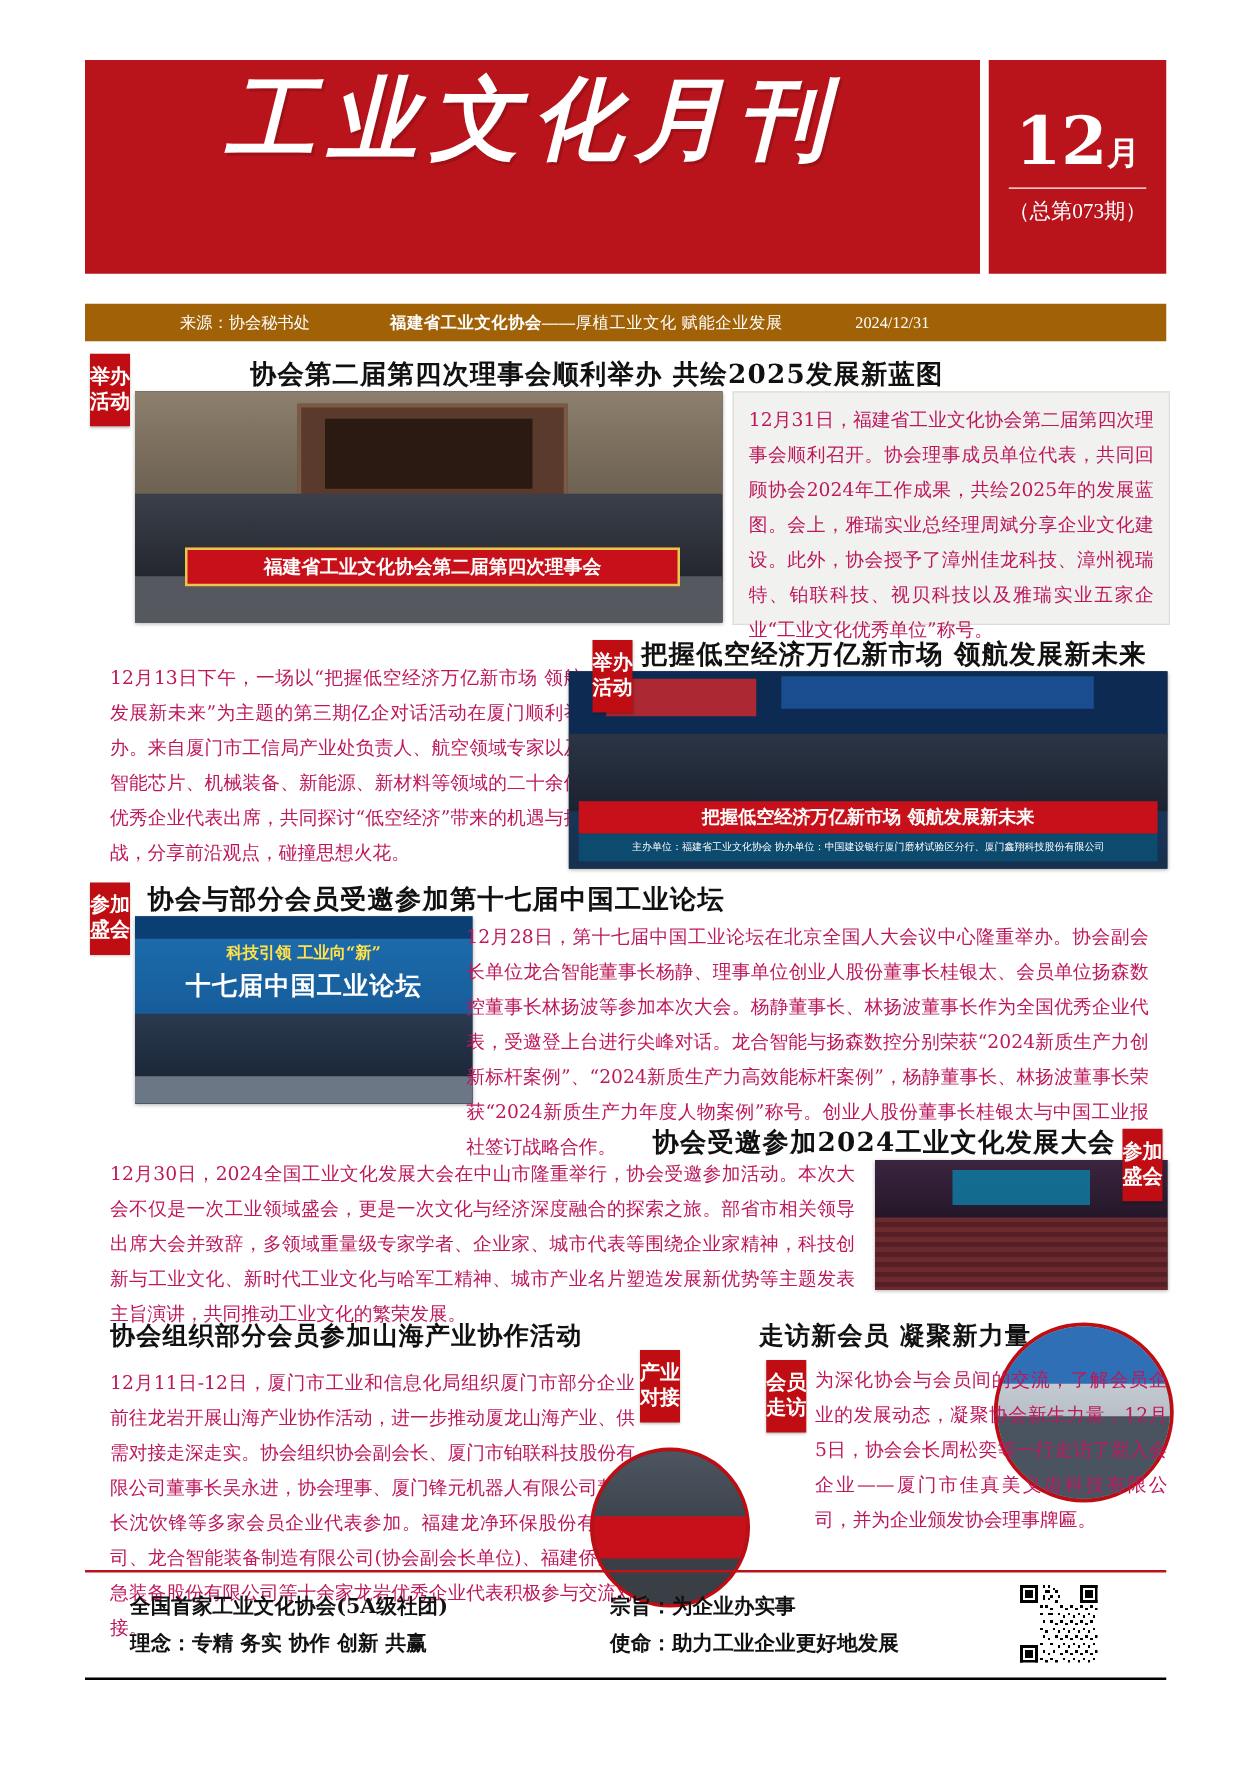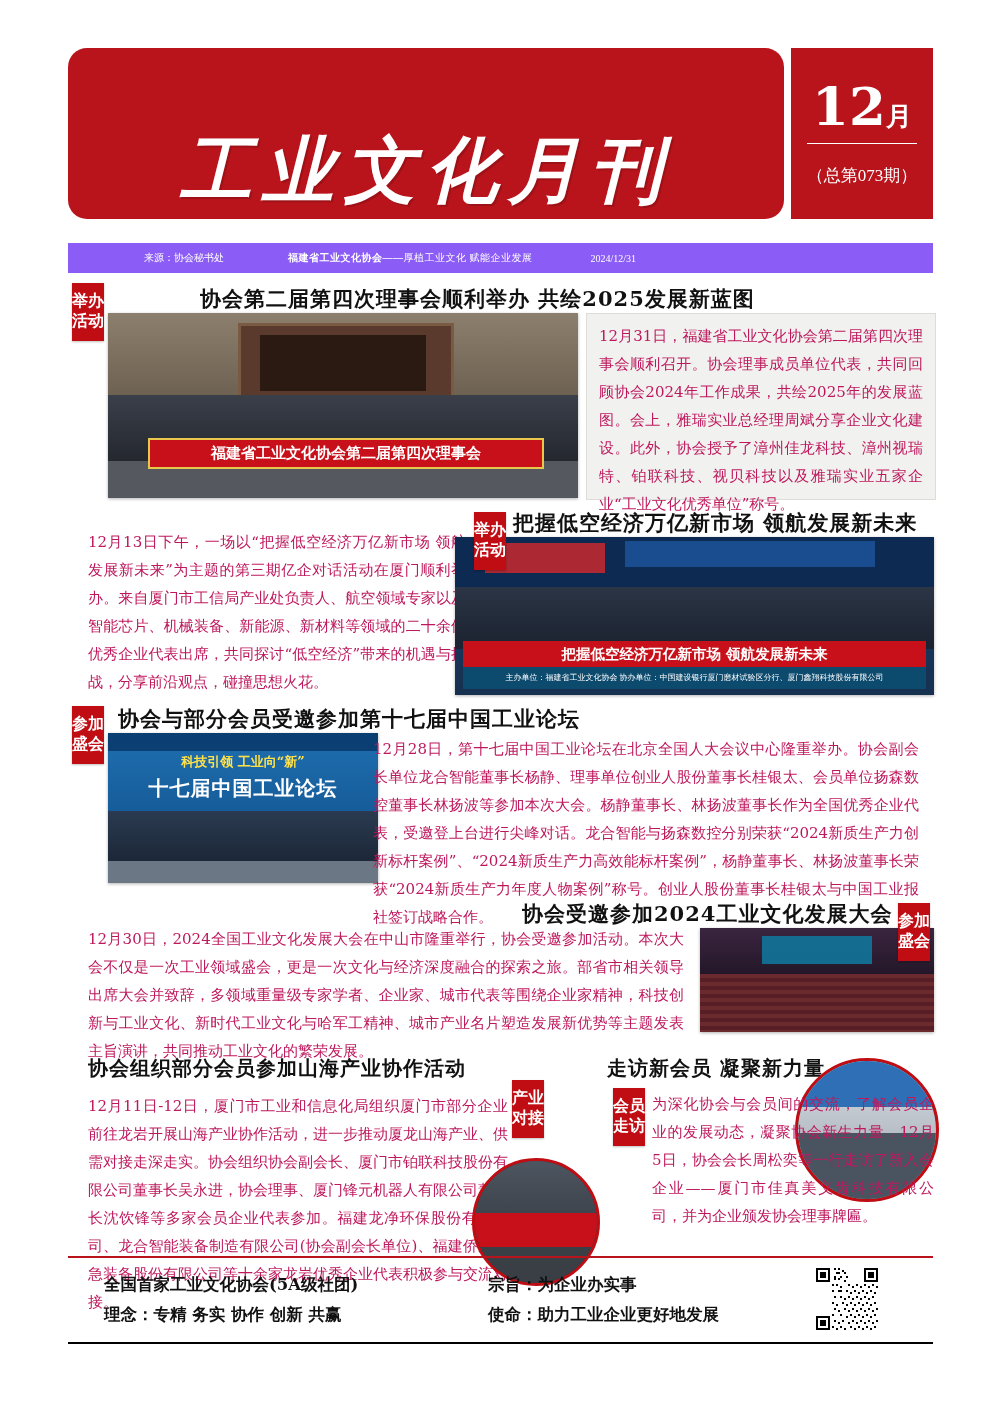--- a/index.html
+++ b/index.html
@@ -17,21 +17,21 @@
     box-sizing:border-box;
     padding:0;
   }
   
   .masthead{
     position:absolute;left:68px;top:48px;width:865px;height:171px;
   }
   .masthead-red{
     position:absolute;left:0;top:0;width:716px;height:171px;
     background:#b9141c;
-    display:flex;align-items:flex-end;justify-content:center;border-radius:19px;
+    display:flex;align-items:flex-start;justify-content:center;
   }
   .masthead-title{
     font-family:"DejaVu Serif",serif;
     font-weight:bold;
     font-size:72px;
     color:#ffffff;
     letter-spacing:10px;
     font-style:italic;
     white-space:nowrap;
     text-shadow:2px 2px 0 rgba(0,0,0,.15);
@@ -48,29 +48,29 @@
     font-size:53px;
     line-height:1;
     letter-spacing:0px;
     white-space:nowrap;
   }
   .issue-no small{font-size:26px;}
   .issue-sub{
     margin-top:10px;
     font-size:17px;
     border-top:1px solid #fff;
-    padding-top:20px;
+    padding-top:6px;
     white-space:nowrap;
   }
   
   .sourcebar{
     position:absolute;left:68px;top:243px;width:865px;height:30px;
-    background:#8b5cf6;
+    background:#a16207;
     color:#fff;
-    font-size:10px;
+    font-size:13px;
     display:flex;align-items:center;
   }
   .sourcebar .s1{margin-left:76px;}
   .sourcebar .s2{margin-left:64px;font-weight:bold;letter-spacing:.5px;}
   .sourcebar .s2 .thin{font-weight:normal;}
   .sourcebar .s3{margin-left:58px;}
   
   .headline{
     font-family:"DejaVu Serif",serif;
     font-weight:bold;

